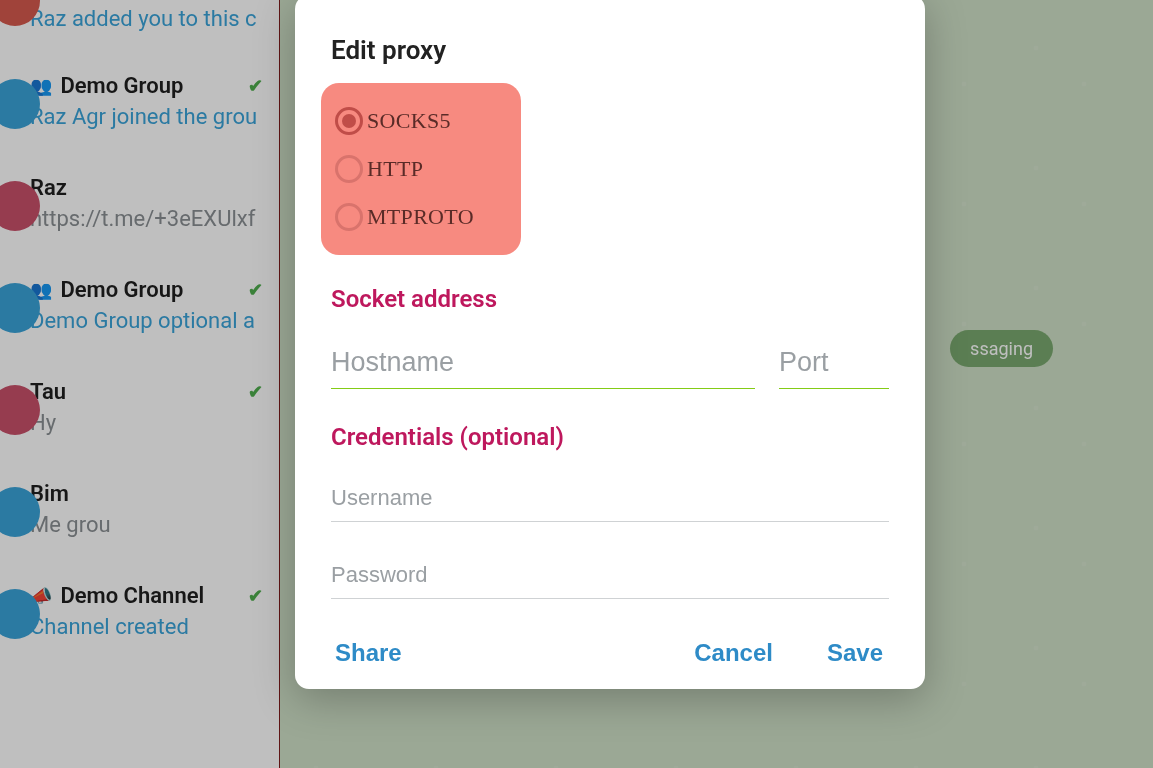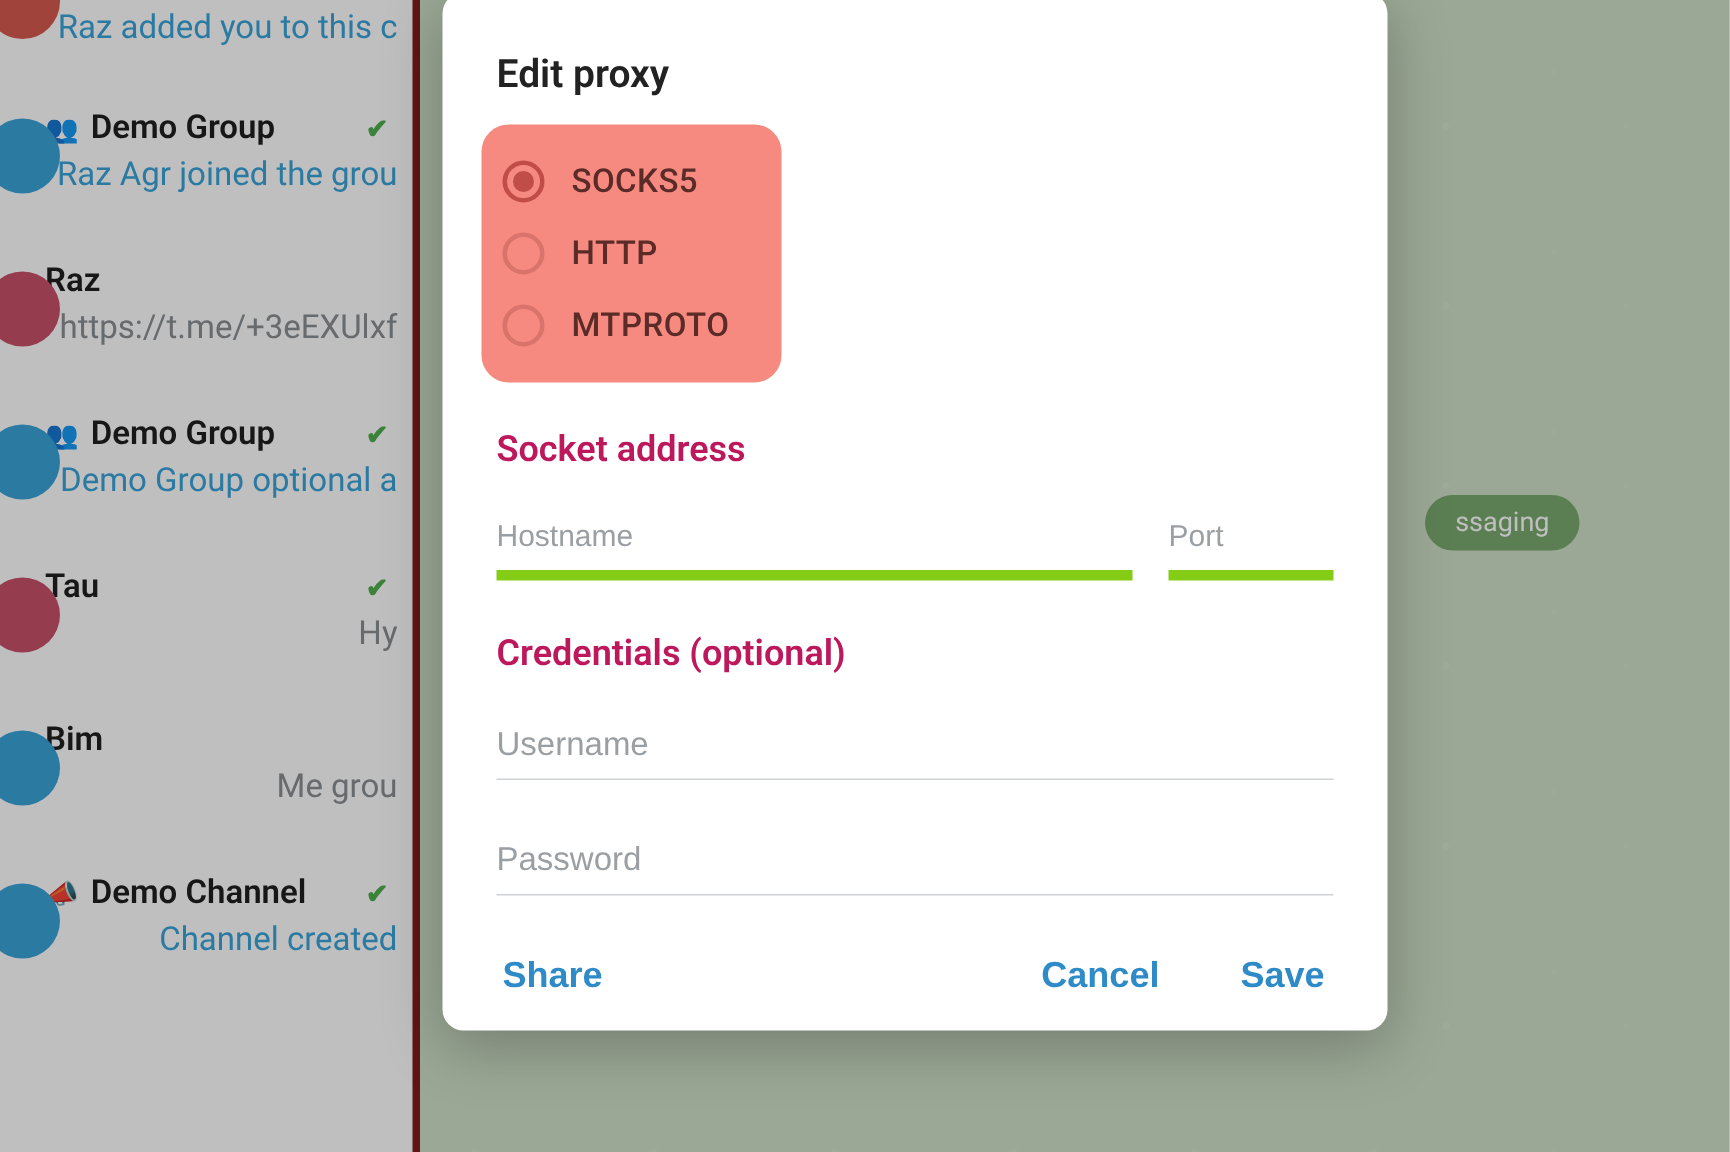--- a/index.html
+++ b/index.html
@@ -5,23 +5,22 @@
   * { box-sizing: border-box; margin: 0; padding: 0; }
   html, body { width: 1153px; height: 768px; overflow: hidden; font-family: -apple-system, "Segoe UI", Roboto, "Helvetica Neue", Arial, sans-serif; }
   body { position: relative; background: #e9edef; }
 
   
   .bg-overlay { position: absolute; inset: 0; background: rgba(0,0,0,0.25); z-index: 5; }
 
   
   .sidebar {
     position: absolute; left: 0; top: 0; width: 280px; height: 768px;
-    background: #ffffff; border-right: 5px solid #7f1d1d;
+    background: #ffffff; border-right: 1px solid #7f1d1d;
     z-index: 1;
-    text-align: right;
   }
   .chat-item {
     position: relative;
     padding: 12px 10px 12px 30px;
     border-bottom: 0;
   }
   .chat-avatar {
     position: absolute; left: -10px; width: 50px; height: 50px; border-radius: 50%;
   }
   .chat-name { font-size: 22px; font-weight: 600; color: #1f1f1f; display: flex; align-items: center; gap: 8px; }
@@ -64,44 +63,44 @@
     font-size: 26px; font-weight: 600; color: #222; margin: 20px 0 18px 6px;
   }
 
   .proto-box {
     background: #f78a80; border-radius: 18px;
     padding: 14px 28px 14px 14px;
     width: 200px;
     margin-left: -4px;
   }
   .radio-row {
-    display: flex; align-items: center; gap: 18px;
-    padding: 10px 0; cursor: pointer;
+    display: flex; align-items: center; gap: 4px;
+    padding: 10px 0; cursor: pointer; font-family: Liberation Serif, serif;
   }
   .radio-outer {
     width: 28px; height: 28px; border: 3px solid #c04d48; border-radius: 50%;
     display: flex; align-items: center; justify-content: center; flex: none;
   }
   .radio-outer .dot { width: 14px; height: 14px; border-radius: 50%; background: #c04d48; }
   .radio-outer.unsel { border-color: #d9736c; }
   .radio-label { font-size: 22px; color: #5a2b27; font-weight: 500; letter-spacing: .3px; }
 
   .section-label {
     font-size: 24px; font-weight: 600; color: #be185d;
     margin: 30px 0 28px 6px;
   }
 
   .field-row { display: flex; gap: 24px; padding: 0 6px; }
   .field {
     flex: 1 1 auto; position: relative;
   }
   .field.port { flex: 0 0 110px; }
   .field input {
-    width: 100%; border: none; border-bottom: 7px solid #84cc16;
-    font-size: 20px; padding: 6px 0 10px 0; outline: none;
+    width: 100%; border: none; border-bottom: 1px solid #84cc16;
+    font-size: 27px; padding: 6px 0 10px 0; outline: none;
     color: #333; background: transparent;
   }
   .field input::placeholder { color: #9a9fa3; }
 
   .section-label.cred { margin-top: 34px; }
 
   .single-field { padding: 0 6px; margin-top: 24px; }
   .single-field input {
     width: 100%; border: none; border-bottom: 1px solid #cfd2d4;
     font-size: 22px; padding: 6px 0 10px 0; outline: none; color:#333; background:transparent;

